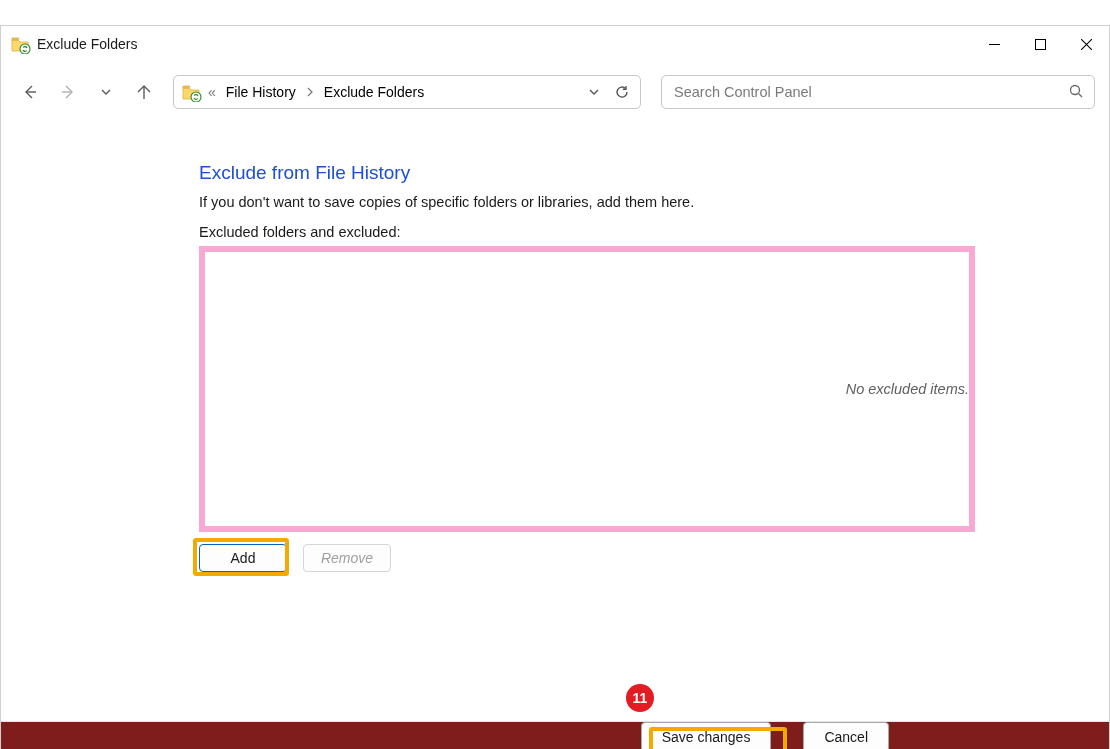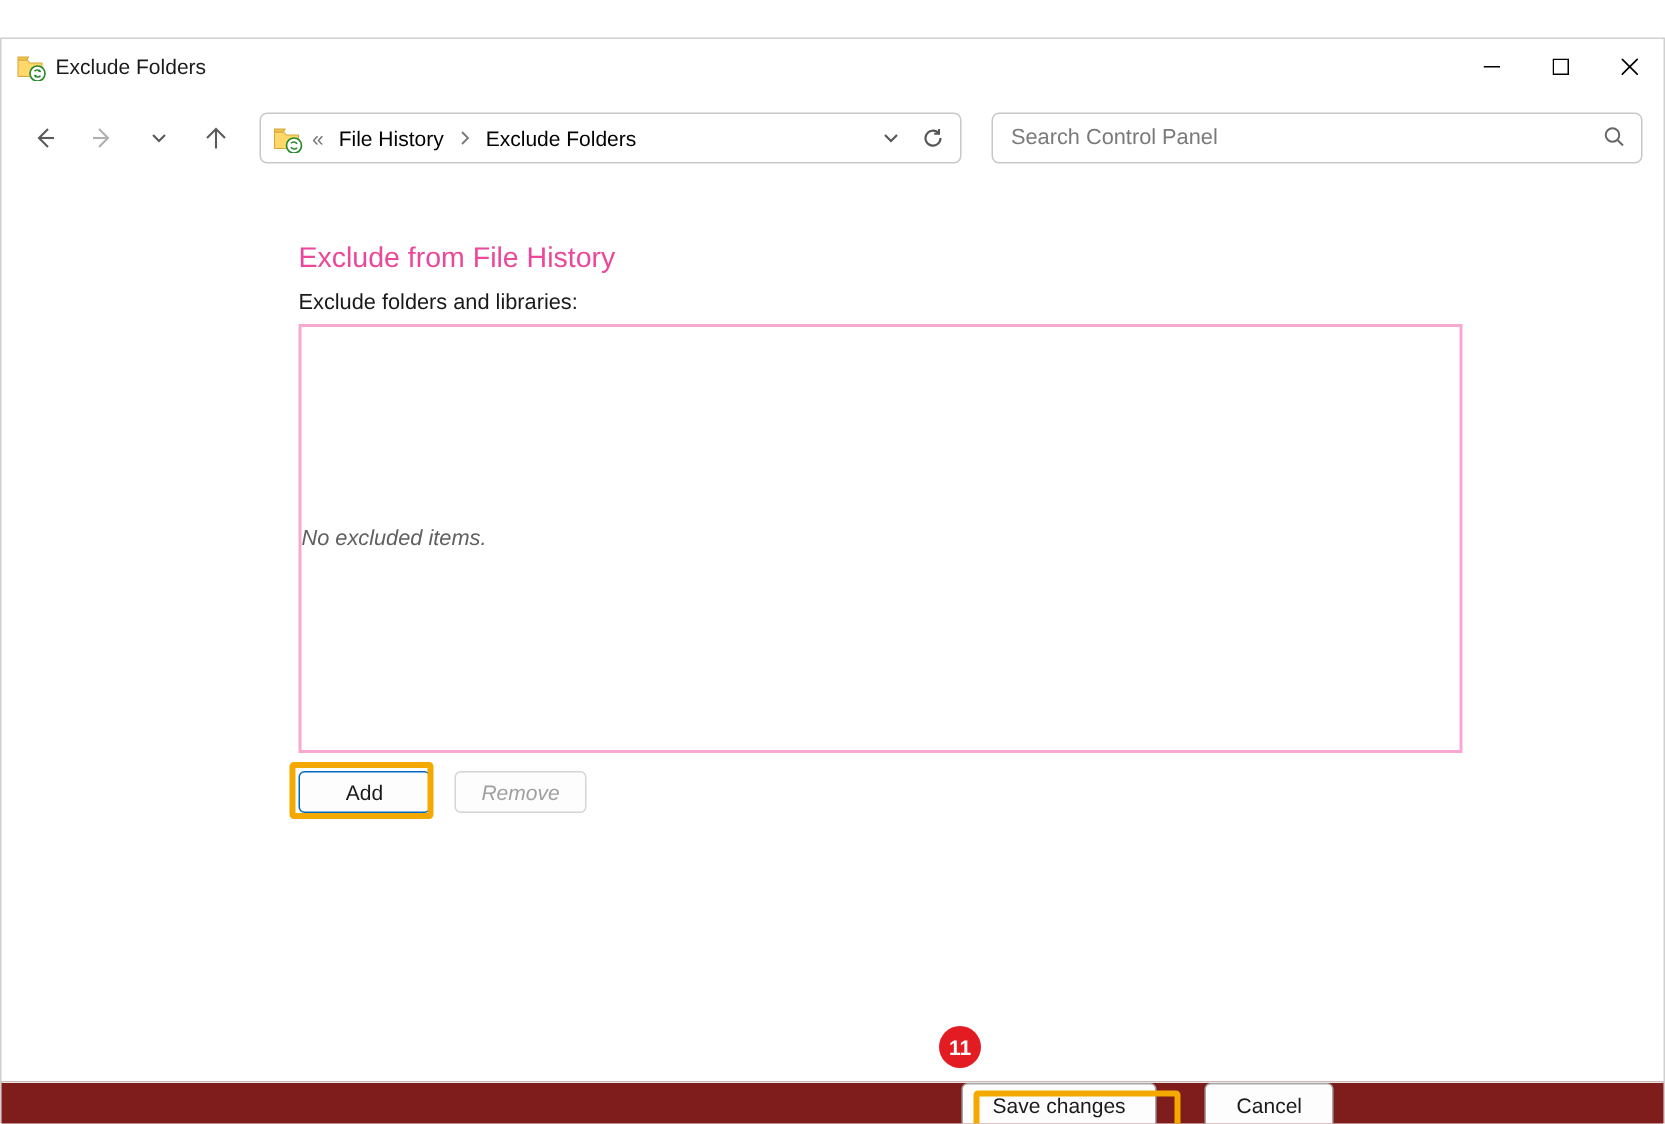--- a/index.html
+++ b/index.html
@@ -29,24 +29,24 @@
   .addressbar .crumbs { flex: 1; display: flex; align-items: center; gap: 4px; padding-left: 4px; }
   .crumb { padding: 2px 4px; color: #000000; }
   .crumb-sep { color: #777; padding: 0 2px; }
   .addressbar .chev-btn, .addressbar .refresh-btn { width: 28px; height: 28px; display: flex; align-items: center; justify-content: center; color: #555; }
   .searchbox { flex: 1; height: 34px; border: 1px solid #c8c8c8; border-radius: 5px; display: flex; align-items: center; padding: 0 10px; margin-left: 12px; justify-content: space-between; gap: 18px; }
   .searchbox input { flex: 1; border: none; outline: none; font-size: 14.5px; color: #555; background: transparent; }
   .searchbox input::placeholder { color: #7a7a7a; }
   .searchbox .search-icon { color: #666; }
   
   .content { flex: 1; padding: 26px 70px 0 198px; overflow: hidden; position: relative; }
-  .page-title { color: #ec4899; font-size: 19px; font-weight: 400; margin: 14px 0 10px 0; }
+  .page-title { color: #1d4ed8; font-size: 19px; font-weight: 400; margin: 14px 0 10px 0; }
   .desc { font-size: 14.5px; margin-bottom: 14px; }
   .listlabel { font-size: 14.5px; margin-bottom: 6px; }
-  .listbox { width: 776px; height: 286px; border: 2px solid #f9a8d4; display: flex; align-items: center; justify-content: flex-start; }
+  .listbox { width: 776px; height: 286px; border: 6px solid #f9a8d4; display: flex; align-items: center; justify-content: flex-end; padding-left: 44px; }
   .empty-text { color: #606060; font-style: italic; font-size: 14.5px; }
   .btnrow { margin-top: 12px; display: flex; gap: 16px; position: relative; }
   .btn { min-width: 88px; height: 28px; border: 1px solid #9e9e9e; border-radius: 4px; background: #fdfdfd; display: flex; align-items: center; justify-content: center; padding: 0 16px; font-size: 14px; }
   .btn.accented { border: 1.5px solid #0067c0; }
   .btn.disabled { color: #a0a0a0; border-color: #d5d5d5; font-style: italic; }
   .highlight-rect { position: absolute; border: 4px solid #f4a900; border-radius: 3px; pointer-events: none; }
   .step-badge { position: absolute; width: 28px; height: 28px; border-radius: 50%; background: #e31b23; color: #fff; display: flex; align-items: center; justify-content: center; font-size: 14px; font-weight: 600; z-index: 5; }
   
   .footer { height: 52px; border-top: 1px solid #e4e4e4; background: #7f1d1d; display: flex; align-items: flex-start; justify-content: flex-end; padding-right: 220px; gap: 32px; position: relative; }
   .fbtn { height: 30px; border: 1px solid #a8a8a8; border-radius: 4px; background: #fdfdfd; display: flex; align-items: center; justify-content: center; padding: 0 20px; font-size: 14px; }
@@ -156,21 +156,22 @@
         <svg width="16" height="16" viewBox="0 0 16 16">
             <circle cx="7" cy="7" r="4.5" fill="none" stroke="#666" stroke-width="1.3"></circle>
             <line x1="10.5" y1="10.5" x2="14" y2="14" stroke="#666" stroke-width="1.3"></line>
           </svg>
       </span>
     </div>
   </div>
 
   <div class="content">
     <h1 class="page-title">Exclude from File History</h1>
-    <div class="listlabel">Exclude folders and libraries:</div>
+    <div class="desc">If you don't want to save copies of specific folders or libraries, add them here.</div>
+    <div class="listlabel">Excluded folders and excluded:</div>
     <div class="listbox">
       <span class="empty-text">No excluded items.</span>
     </div>
 
     <div class="btnrow">
 
       <div class="highlight-rect" style="left:-6px; top:-6px; width:96px; height:38px;"></div>
       <div class="btn accented">Add</div>
       <div class="btn disabled">Remove</div>
     </div>

